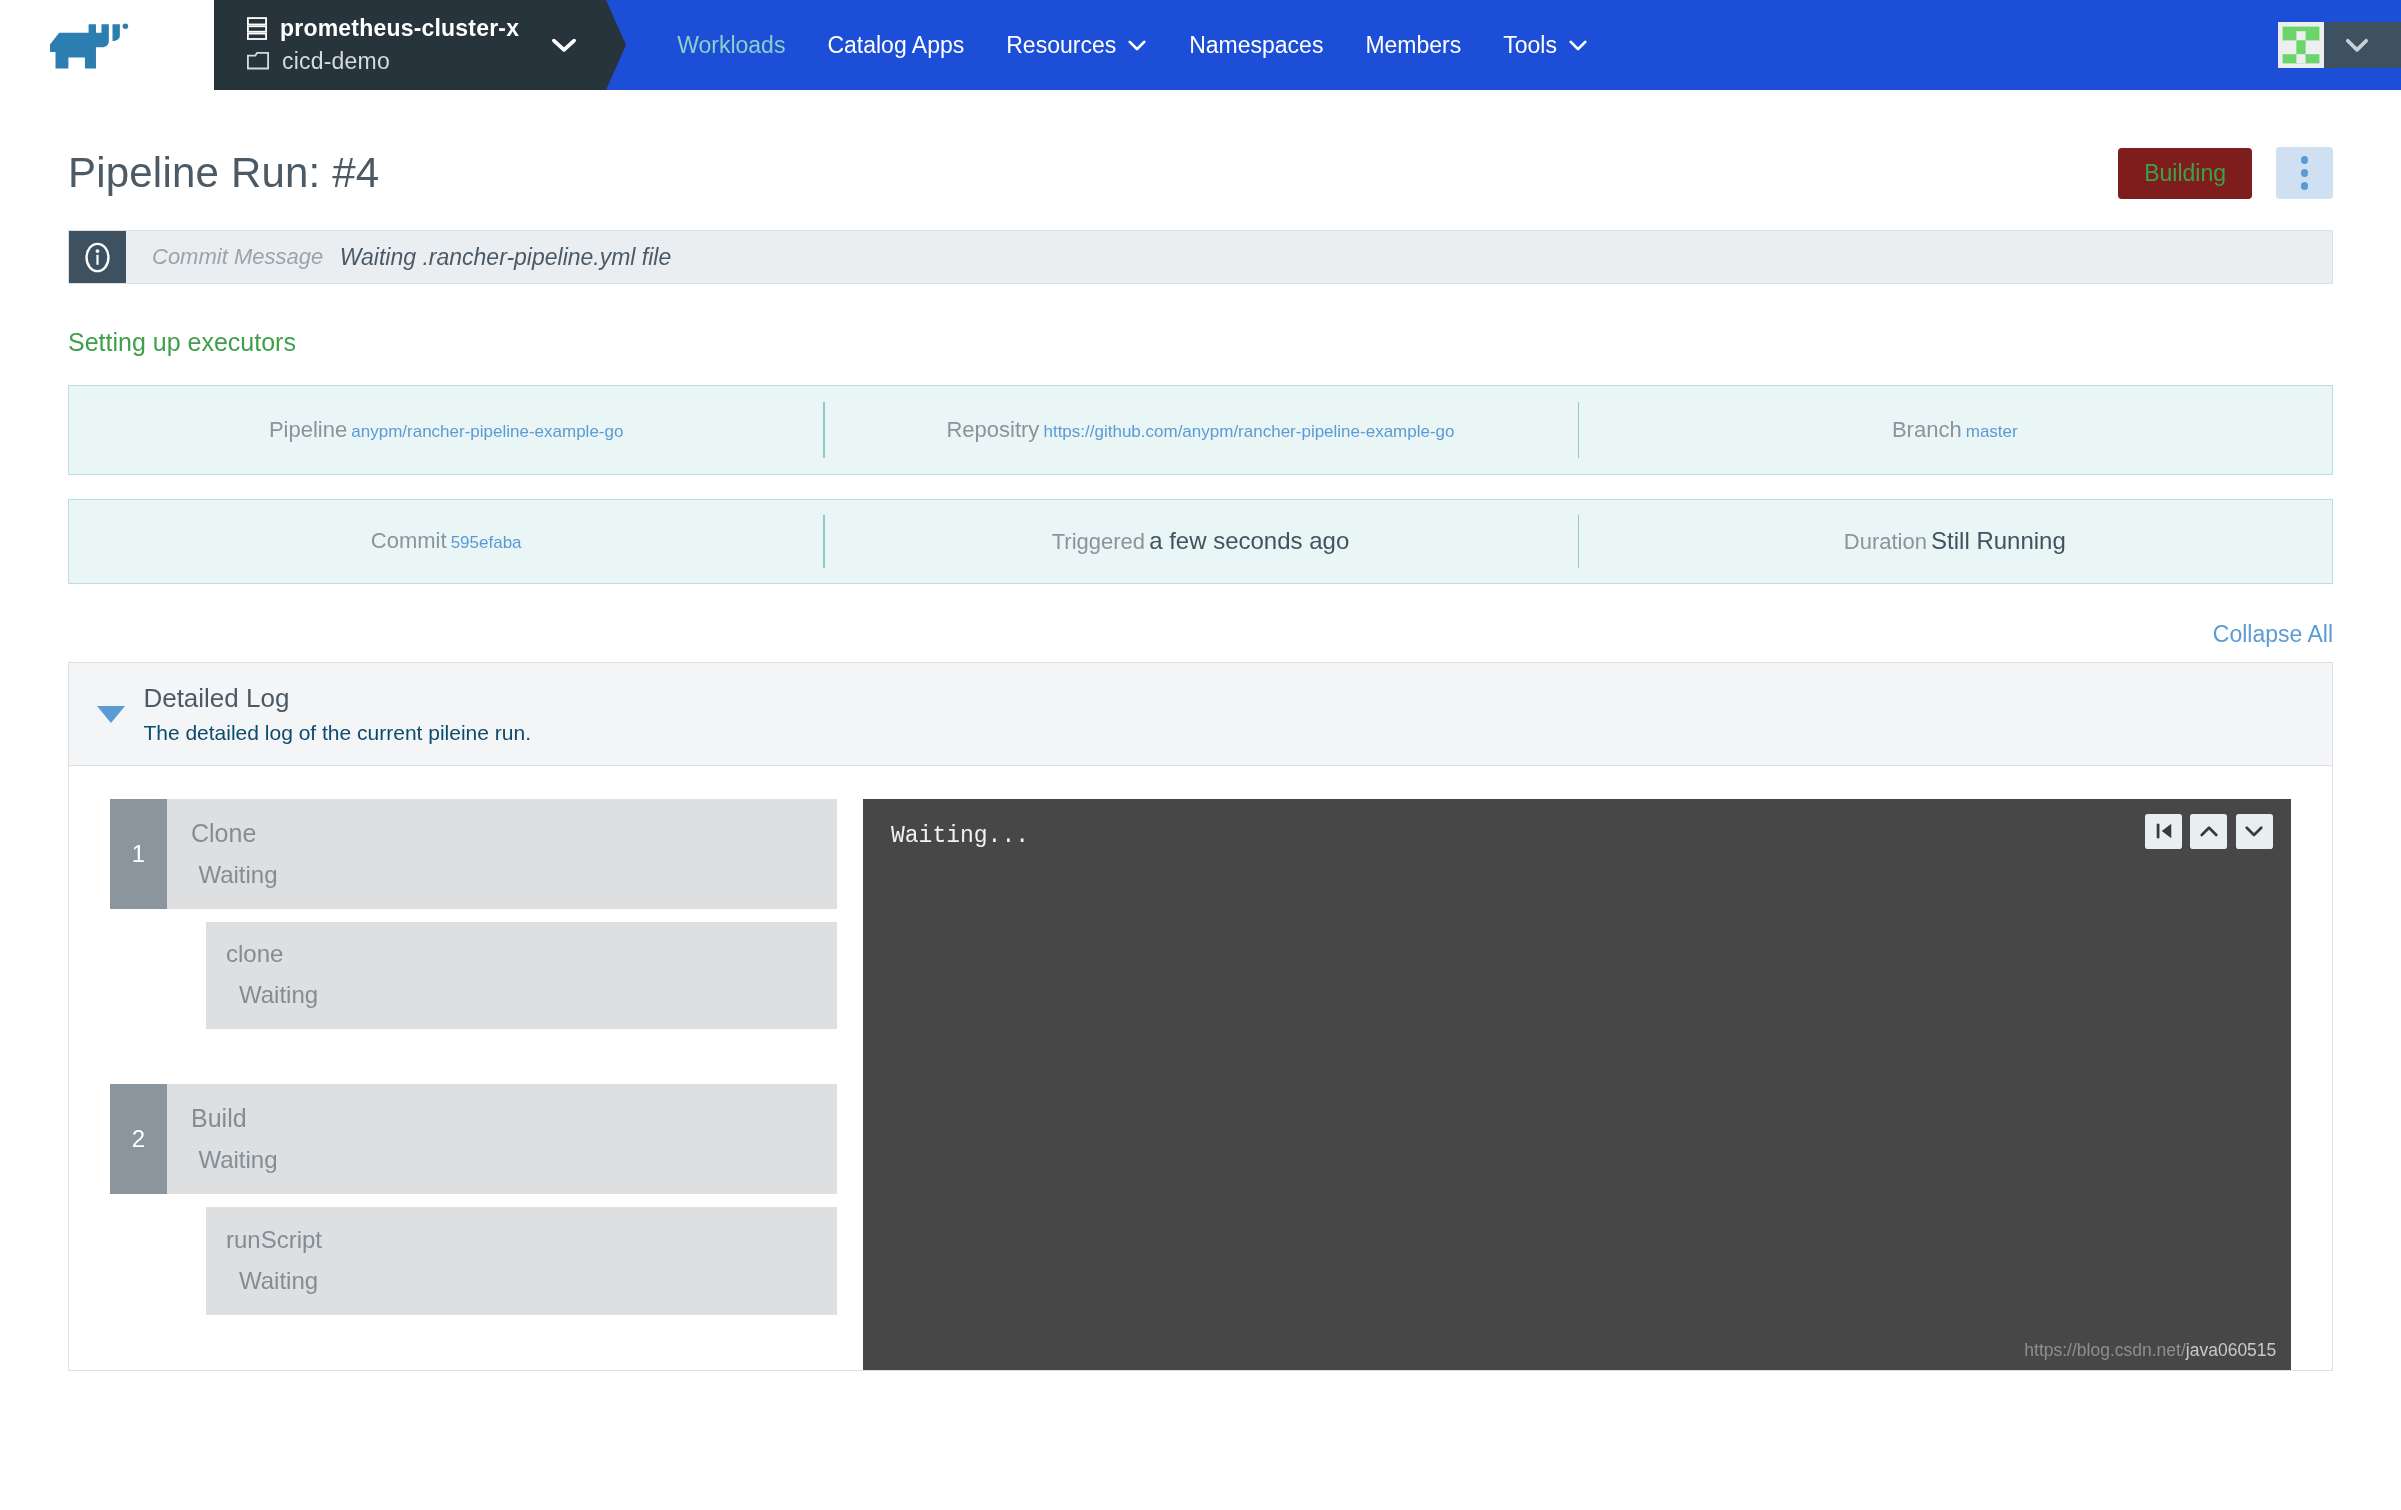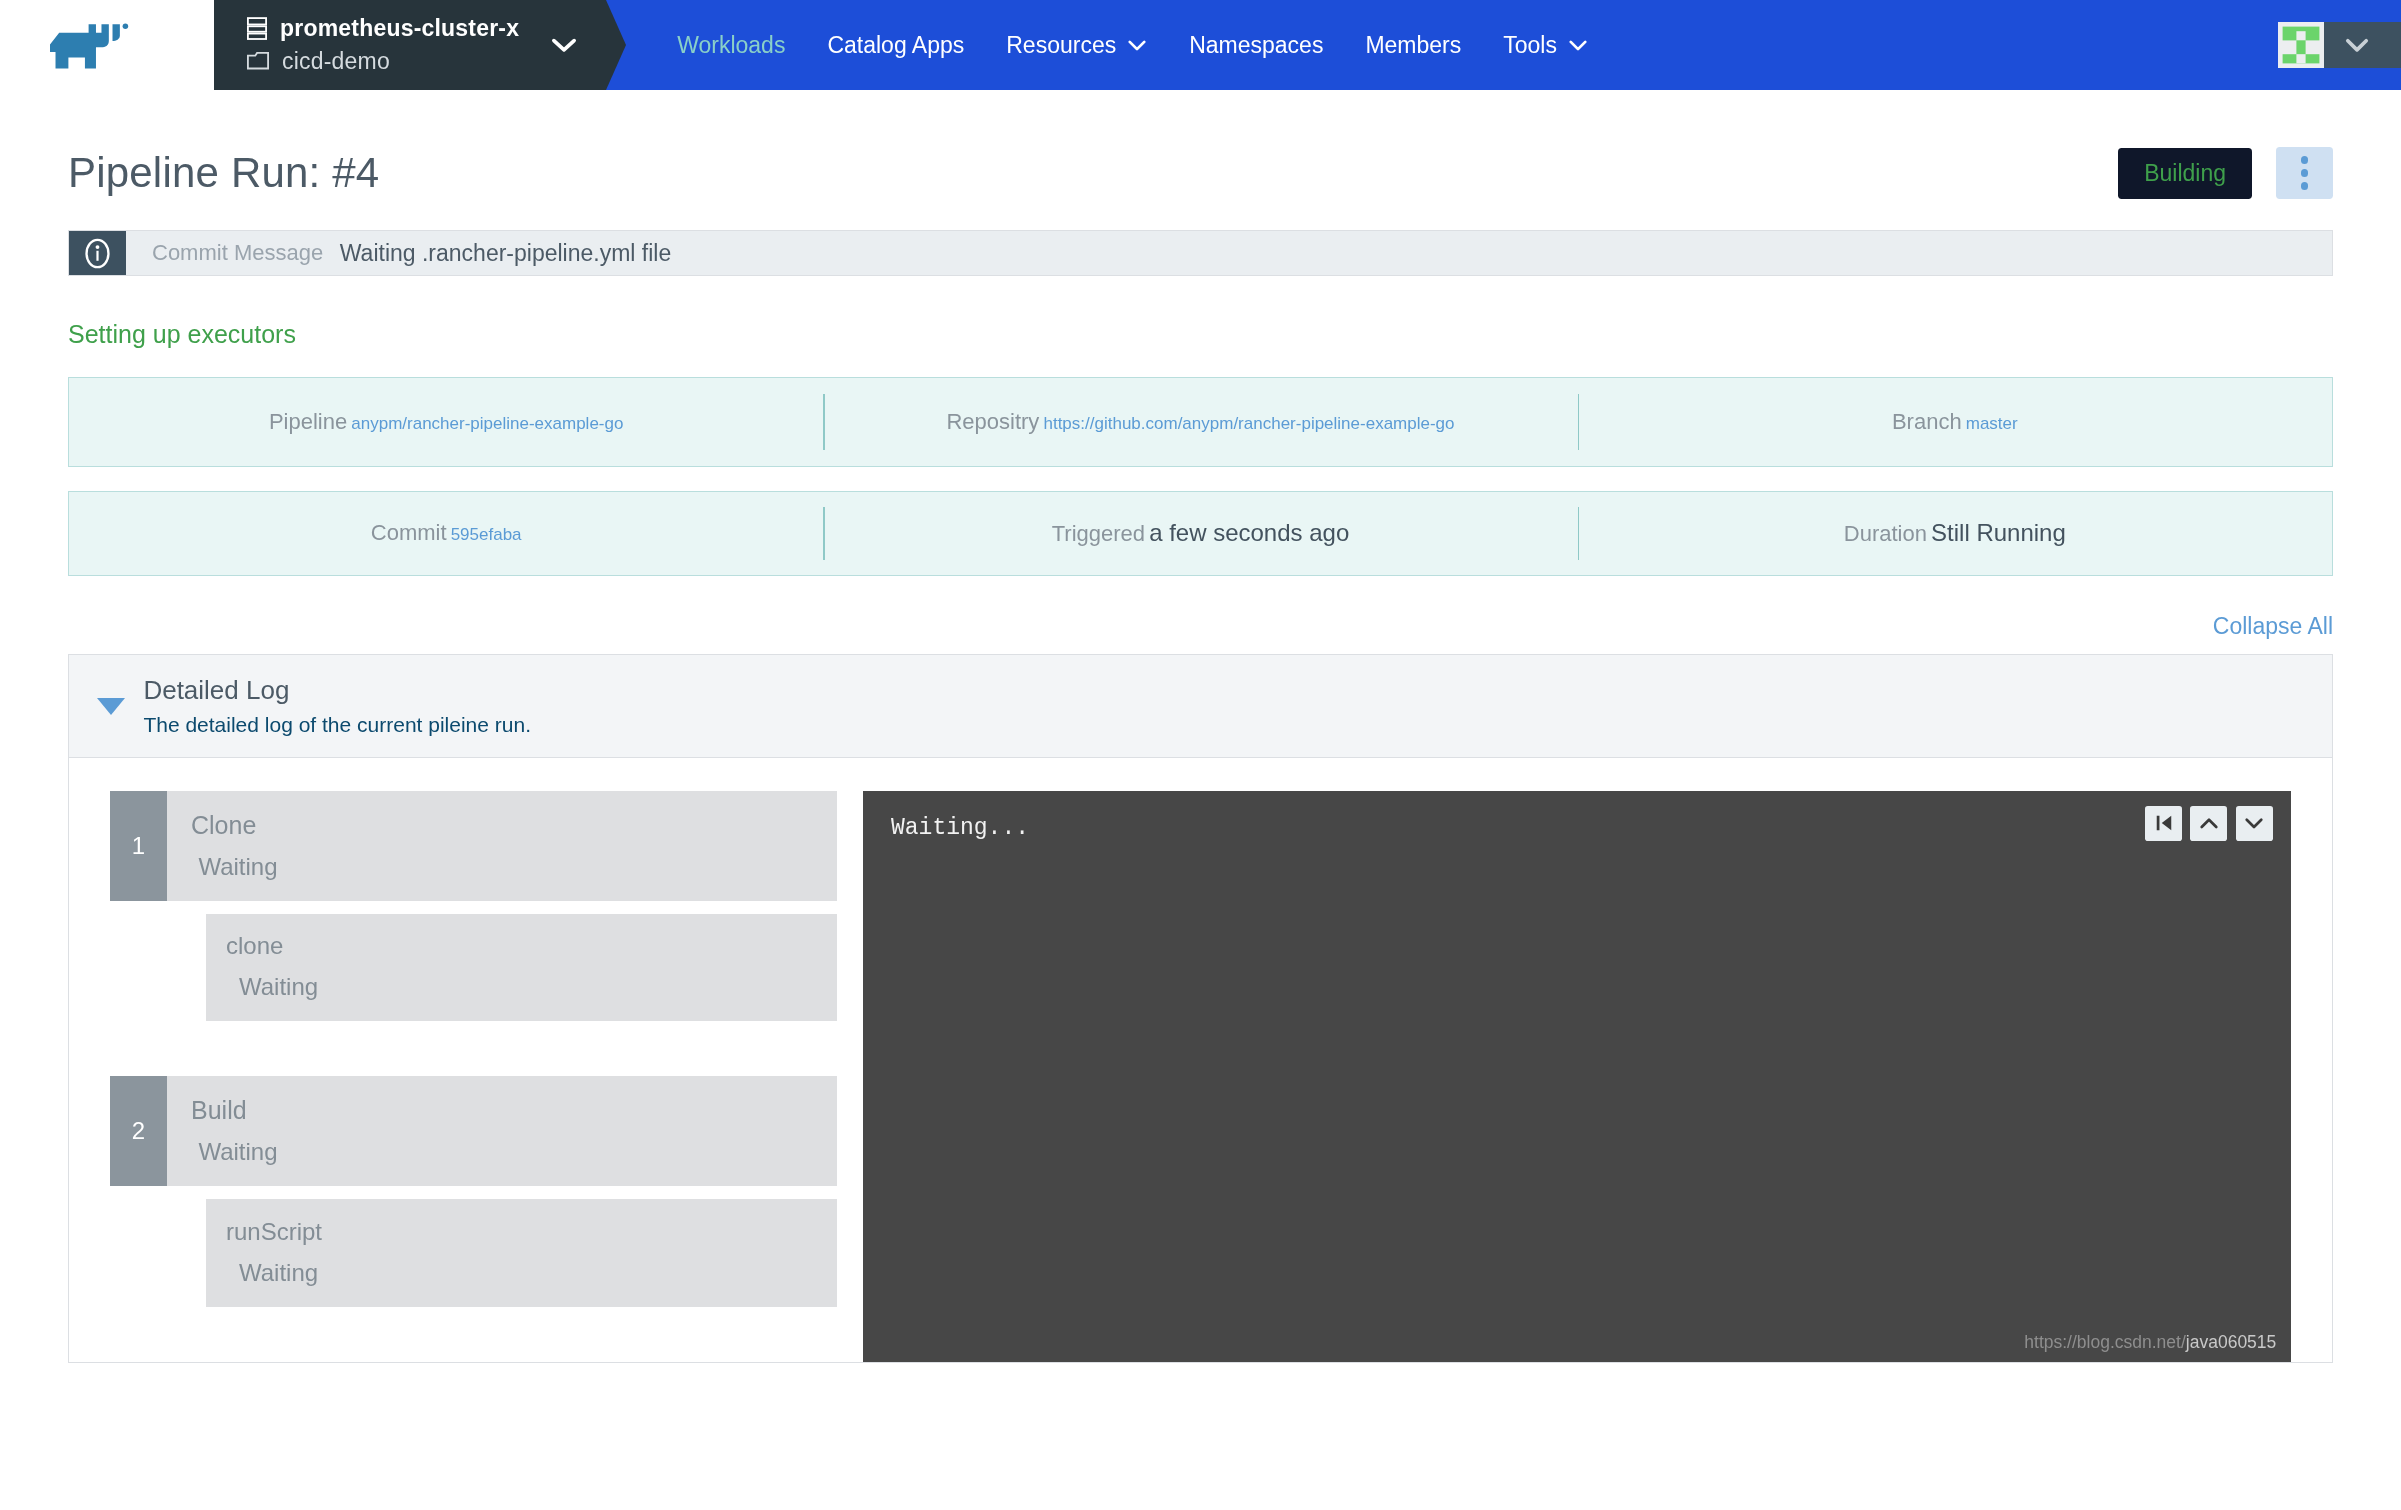--- a/index.html
+++ b/index.html
@@ -105,21 +105,21 @@
   .title-row {
     display: flex;
     align-items: center;
     justify-content: space-between;
     padding-top: 57px;
     padding-bottom: 31px;
   }
   .page-title { font-size: 42px; font-weight: 400; color: #4c5a66; letter-spacing: 0.2px; }
   .title-actions { display: flex; align-items: center; gap: 24px; }
   .badge-building {
-    background: #0f172a;
+    background: #7f1d1d;
     color: #3fa04b;
     font-size: 23px;
     padding: 12px 26px;
     border-radius: 3.7px;
     white-space: nowrap;
   }
   .kebab-btn {
     background: #cfe0f2;
     width: 57px; height: 52px;
     border-radius: 3.7px;
@@ -148,21 +148,22 @@
     justify-content: center;
     flex: 0 0 57px;
   }
   .commit-body {
     background: #eaeef1;
     flex: 1 1 auto;
     display: flex;
     align-items: center;
     padding: 0 26px;
     gap: 16.6px;
-    height: 44px;
+    height: 52px;
+    font-style: italic;
   }
   .commit-label { font-size: 22px; color: #9aa4ad; }
   .commit-value { font-size: 23px; color: #4c5a66; }
 
   .setting-up {
     font-size: 25px;
     color: #3fa04b;
     margin-bottom: 28px;
   }
 

